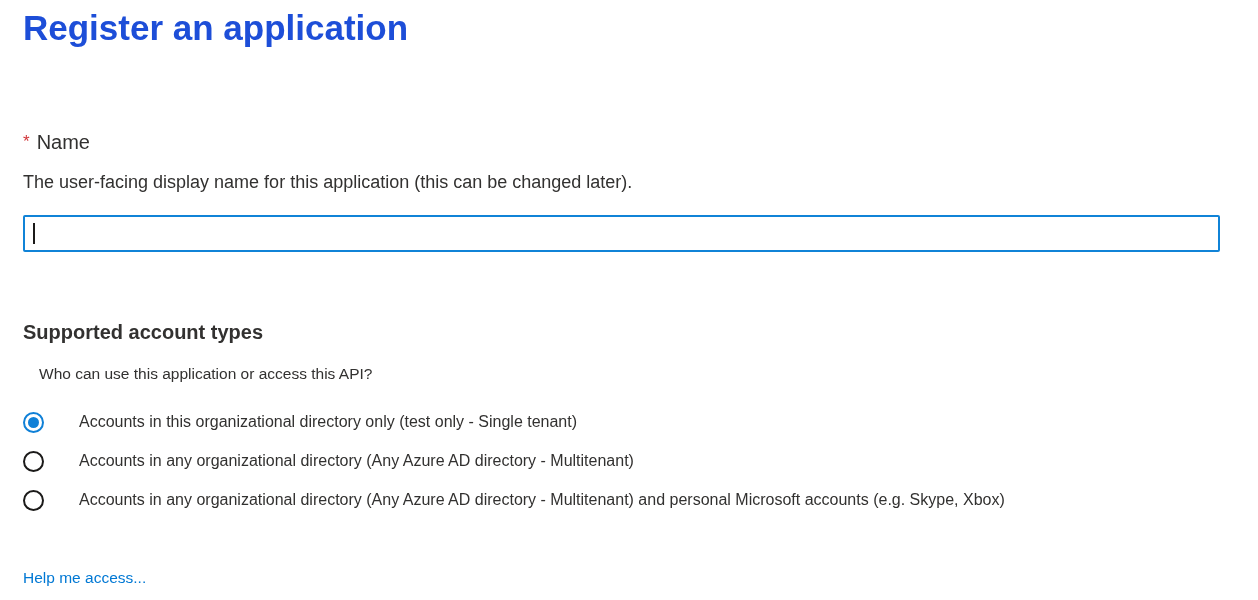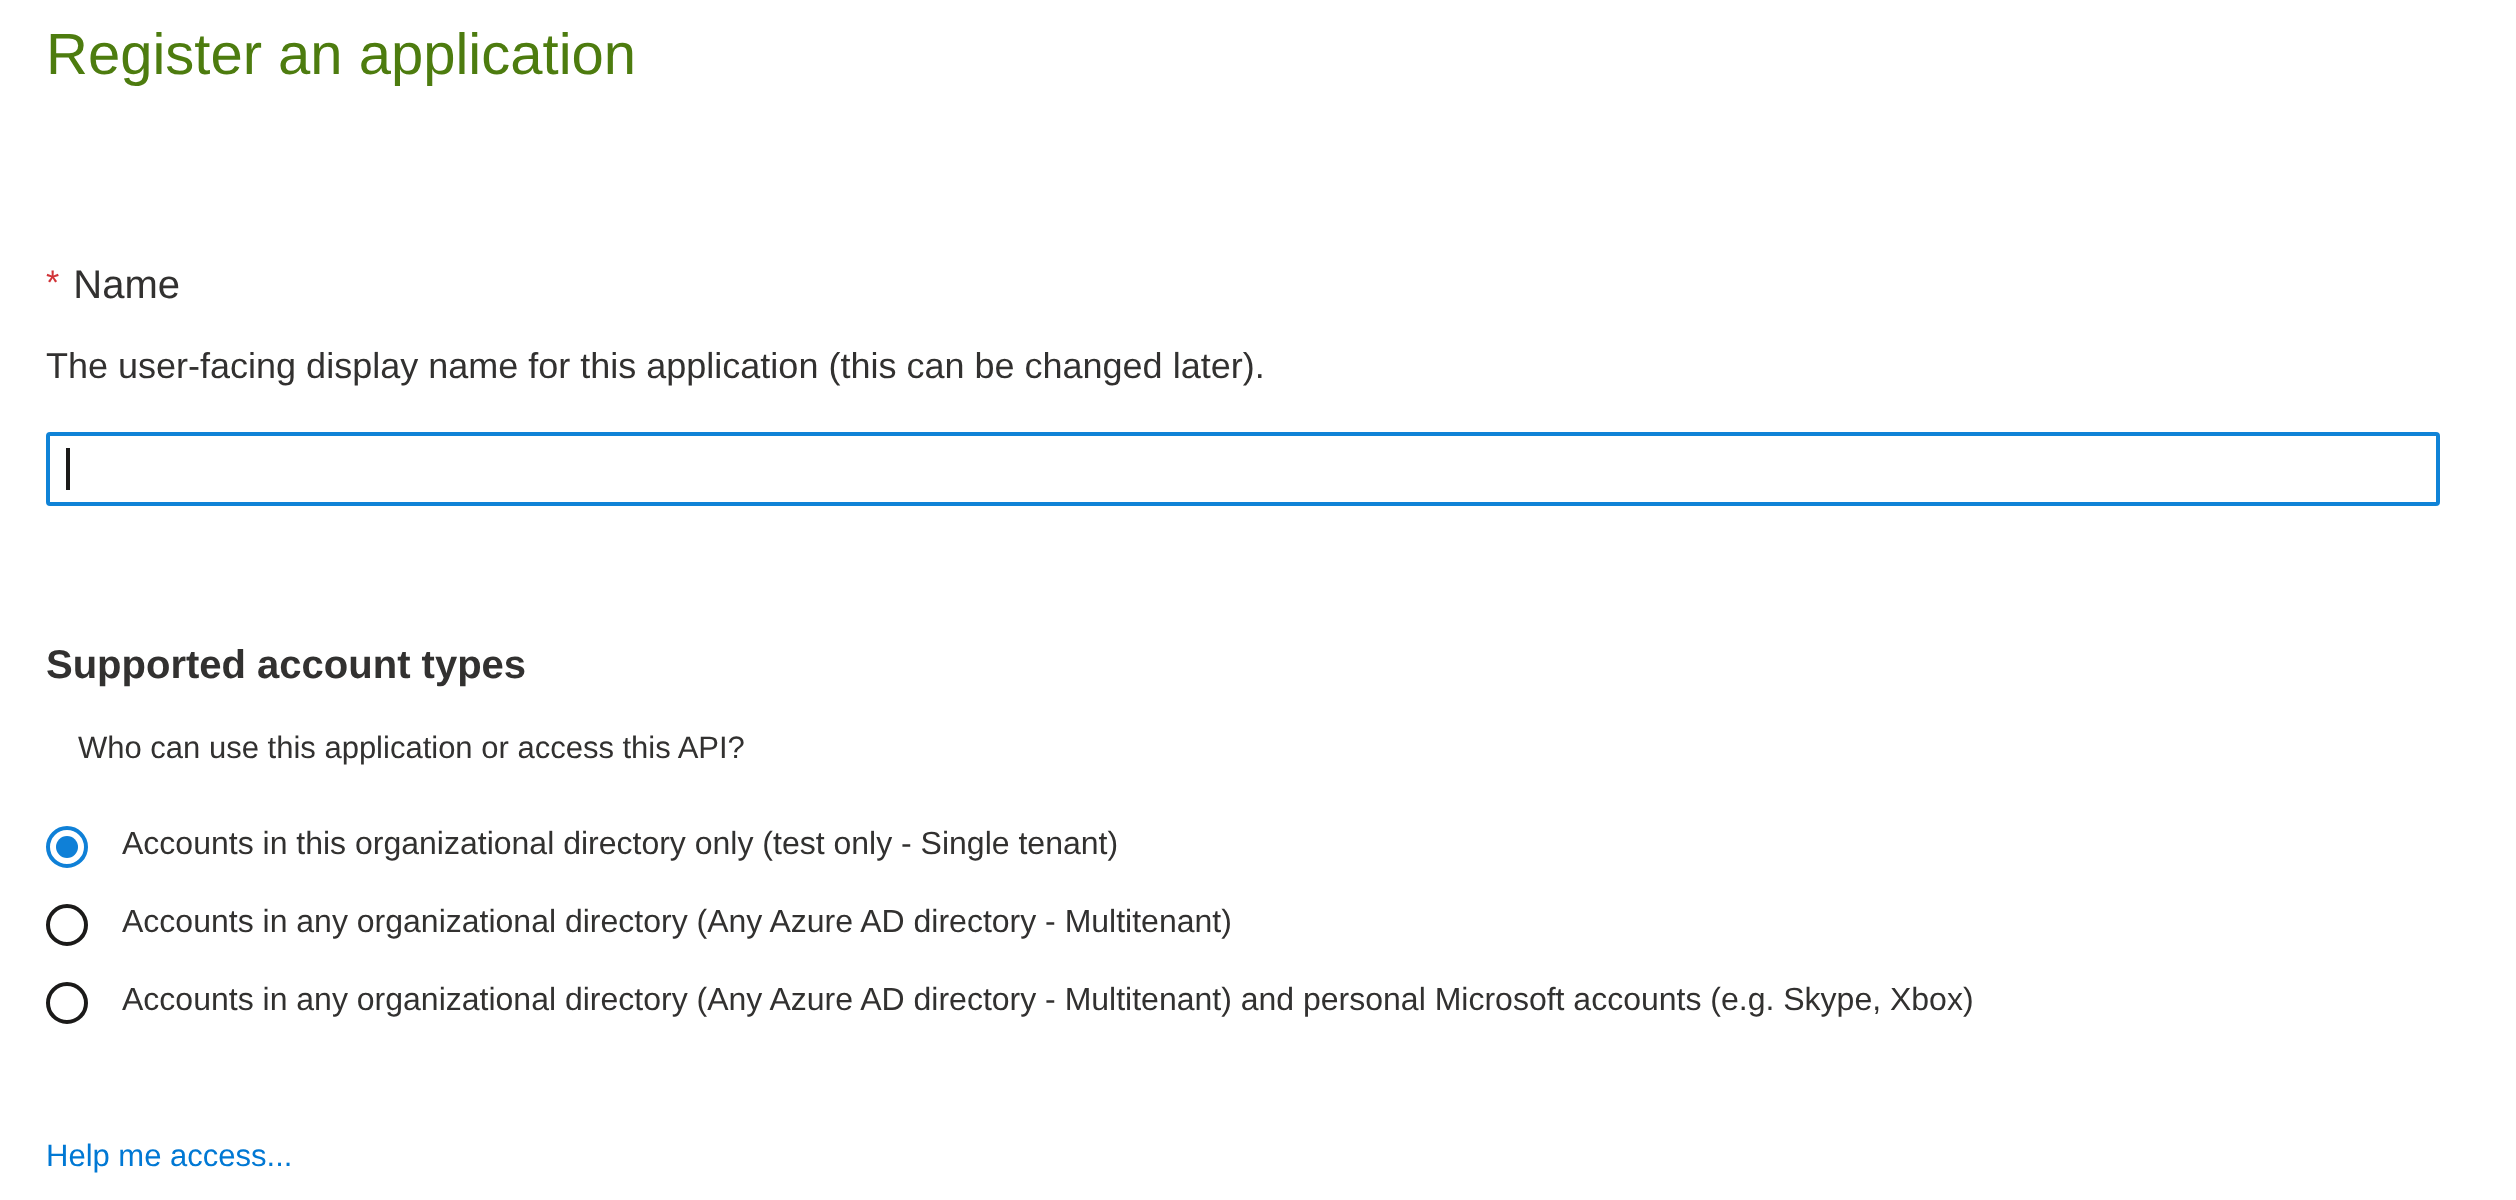--- a/index.html
+++ b/index.html
@@ -8,24 +8,24 @@
     height: 600px;
     background: #ffffff;
     font-family: "Liberation Sans", sans-serif;
     color: #323130;
     overflow: hidden;
   }
   .page {
     padding: 10px 38px 0 23px;
   }
   .page-title {
-    font-size: 29px;
+    font-size: 35px;
     line-height: 36px;
-    font-weight: 400;
-    color: #4d7c0f;
+    font-weight: 700;
+    color: #1d4ed8;
   }
   .name-label-row {
     margin-top: 82px;
     font-size: 20px;
     line-height: 27px;
     font-weight: 400;
     color: #323130;
   }
   .required-asterisk {
     color: #d13438;
@@ -80,20 +80,21 @@
     margin-left: 16px;
   }
   .radio-group {
     margin-top: 27px;
   }
   .radio-row {
     display: flex;
     align-items: center;
     margin-bottom: 17px;
     cursor: pointer;
+    gap: 18px;
   }
   .radio-circle {
     flex: 0 0 auto;
     width: 21px;
     height: 21px;
     border-radius: 50%;
     border: 2px solid #1b1a19;
     background: #ffffff;
     display: flex;
     align-items: center;

